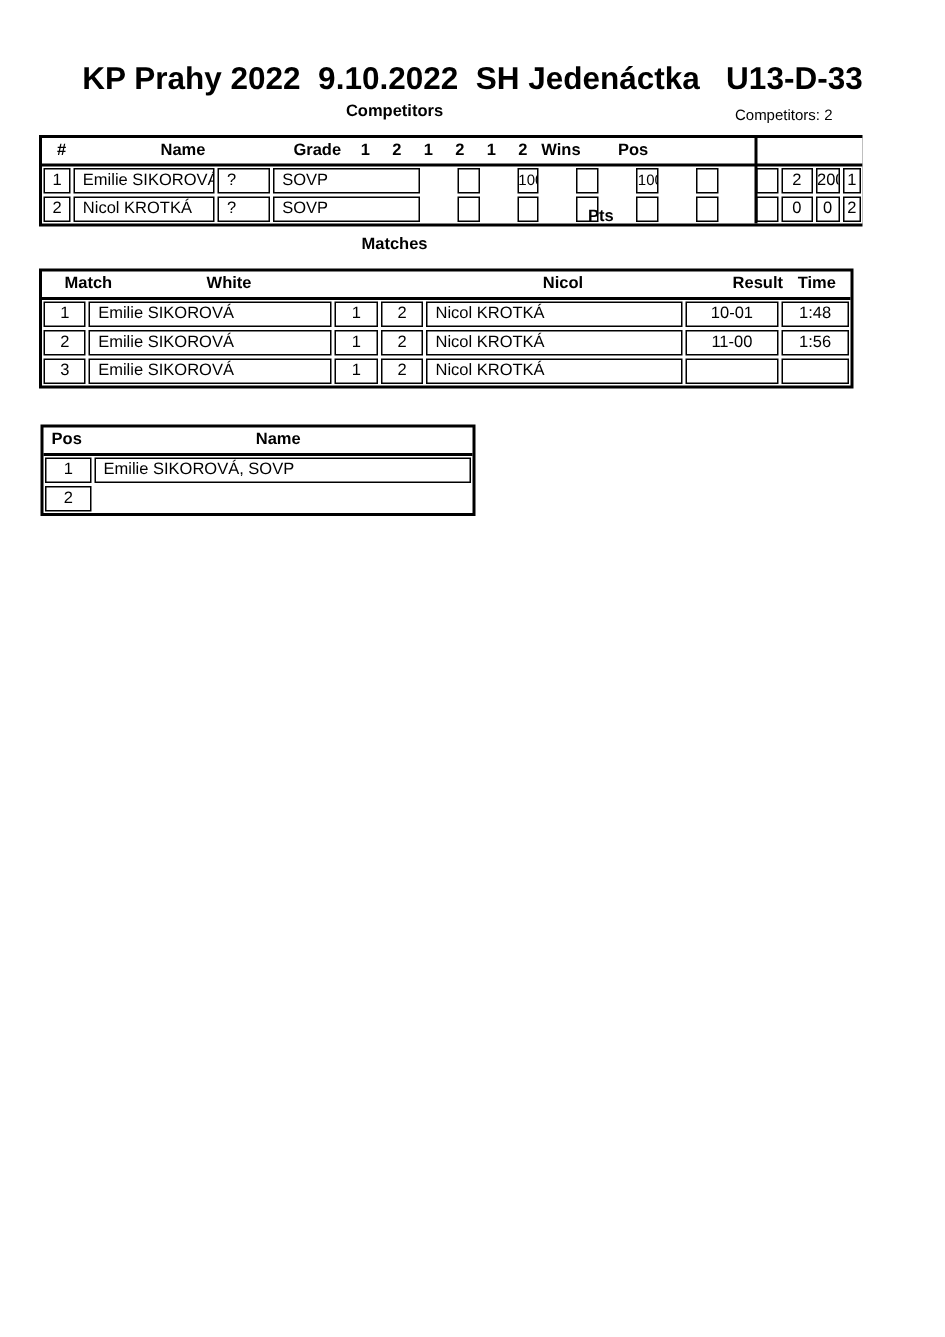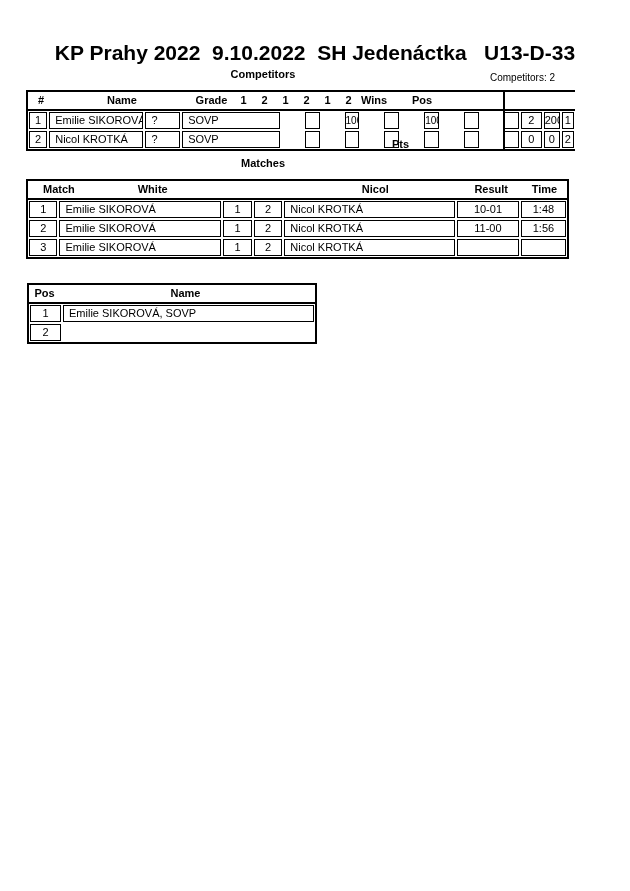--- a/index.html
+++ b/index.html
@@ -52,21 +52,21 @@
   .c-name.lft,.c-club.lft{width:134px;}
   .c-name.lft{width:129px;}
   .vsep{position:absolute;top:0;bottom:0;width:2px;background:#000;left:475px;}
 
   
   .h-match{width:29px;text-align:left;padding-left:15px;}
   .h-white{width:165px;text-align:center;}
   .h-ws{width:29px;}
   .h-bs{width:29px;}
   .h-blue{width:174px;text-align:center;}
-  .h-result{width:63px;text-align:center;}
+  .h-result{width:63px;text-align:right;}
   .h-time{width:46px;text-align:center;}
   .m-num{width:27px;}
   .m-white{width:158px;}
   .m-ws{width:27px;}
   .m-bs{width:27px;}
   .m-blue{width:167px;}
   .m-result{width:61px;}
   .m-time{width:44px;}
 
   

